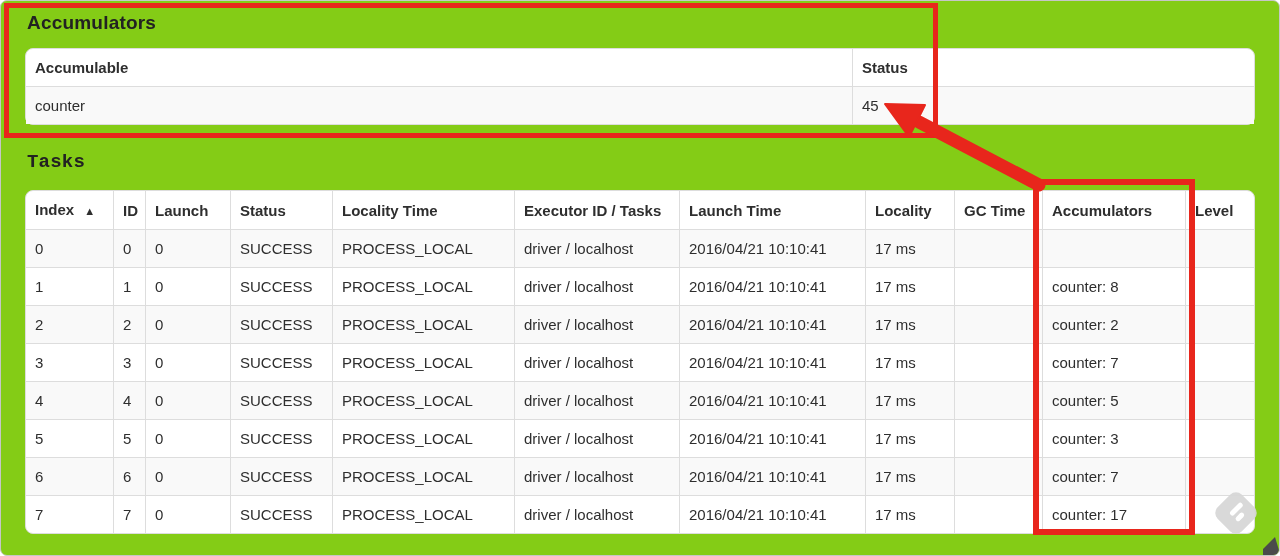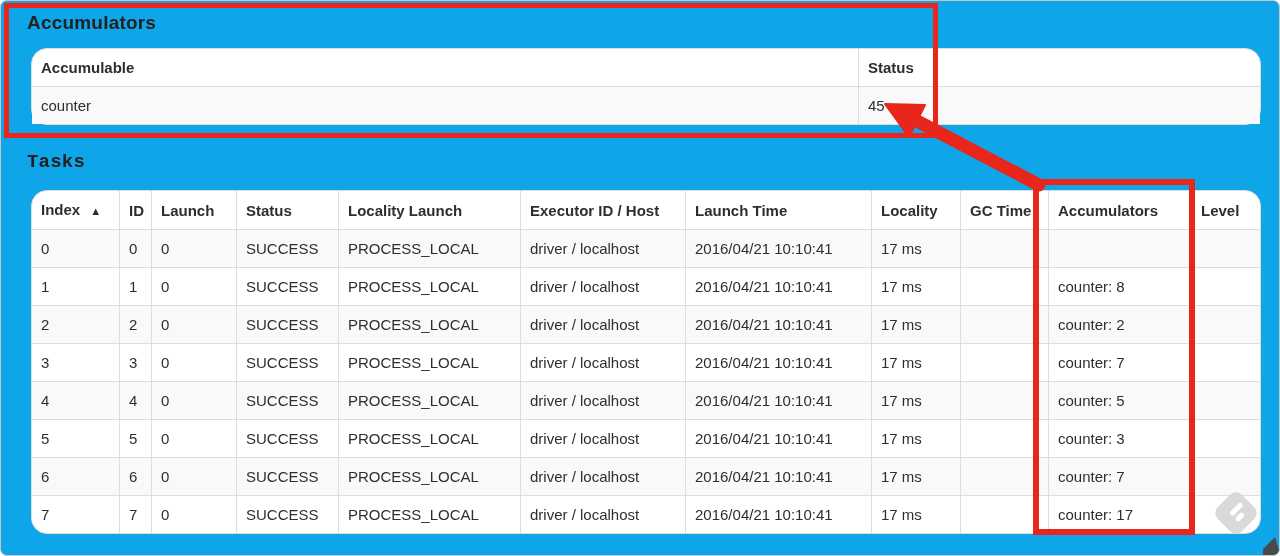--- a/index.html
+++ b/index.html
@@ -4,32 +4,32 @@
 <style>
   :root { --annotation-red: #e8261c; --border: #dddddd; --stripe: #f9f9f9; --text: #2e2e2e; }
   * { margin: 0; padding: 0; box-sizing: border-box; }
   html, body { background: #ffffff; }
   body {
     width: 1280px; height: 556px; position: relative; overflow: hidden;
     font-family: "Liberation Sans", "DejaVu Sans", sans-serif; color: var(--text);
   }
   .page-frame {
     position: absolute; inset: 0; width: 1280px; height: 556px;
-    border: 1px solid #c6c6c6; border-radius: 7px; background: #0ea5e9; overflow: hidden;
+    border: 1px solid #c6c6c6; border-radius: 7px; background: #84cc16; overflow: hidden;
   }
   .section-title {
     position: absolute; left: 26px; font-size: 19px; font-weight: bold; color: #222;
     letter-spacing: 0.2px;
   }
   #accumulators-title { top: 11px; }
   #tasks-title { top: 150px; font-family: Liberation Mono, monospace; }
 
   table.ui-table {
-    position: absolute; left: 30px; width: 1228px;
-    border: 1px solid var(--border); border-radius: 16px;
+    position: absolute; left: 24px; width: 1228px;
+    border: 1px solid var(--border); border-radius: 8px;
     border-spacing: 0; border-collapse: separate; table-layout: fixed;
     font-size: 15px; color: var(--text); background: #fff;
   }
   #accumulators-table { top: 47px; }
   #tasks-table { top: 189px; }
   .ui-table th, .ui-table td {
     padding: 9px 9px 8px 9px; line-height: 20px; text-align: left;
     border-left: 1px solid var(--border); overflow: hidden; white-space: nowrap;
     font-weight: normal;
   }
@@ -100,22 +100,22 @@
       <col style="width:88px">
         <col style="width:143px">
         <col style="width:69px">
     </colgroup>
     <thead>
       <tr>
         <th><span>Index</span><span class="sort-arrow">▲</span></th>
         <th>ID</th>
         <th>Launch</th>
         <th>Status</th>
-        <th>Locality Launch</th>
-        <th>Executor ID / Host</th>
+        <th>Locality Time</th>
+        <th>Executor ID / Tasks</th>
         <th>Launch Time</th>
         <th>Locality</th>
         <th>GC Time</th>
         <th>Accumulators</th>
         <th>Level</th>
       </tr>
     </thead>
     <tbody>
       <tr>
         <td>0</td>

